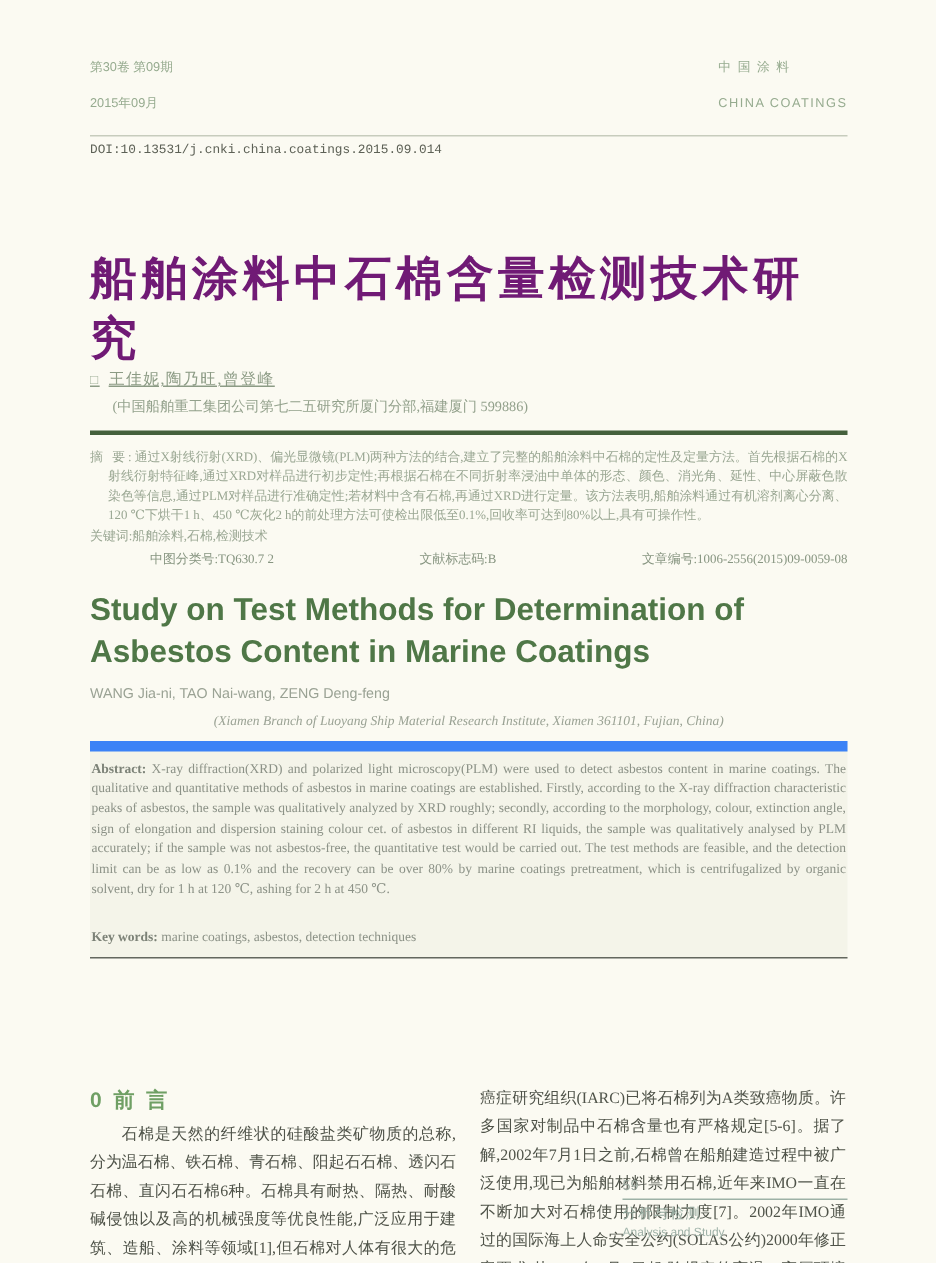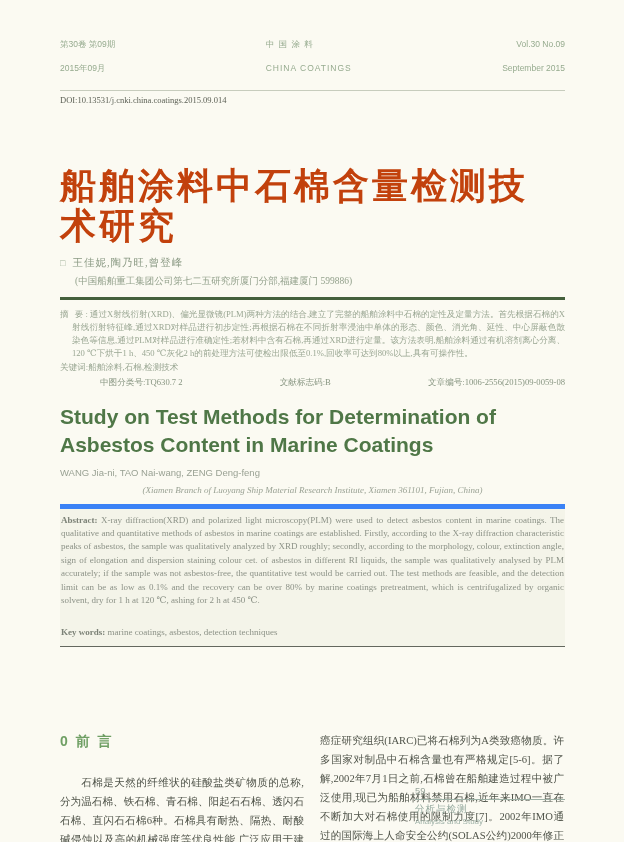--- a/index.html
+++ b/index.html
@@ -14,58 +14,58 @@
 
   
   .jheader{display:flex;justify-content:space-between;align-items:flex-end;
     font-family:"Liberation Sans","DejaVu Sans",sans-serif;
     font-size:8.5px;line-height:12px;color:#96ab8f;
     border-bottom:1px solid #c7ccbd;padding-bottom:4px;}
   .jheader .cell{white-space:pre-line;}
   .jheader .cell.c{text-align:left;letter-spacing:1px;}
   .jheader .cell.r{text-align:right;}
   .doi{font-size:8.5px;line-height:12px;color:#5d6156;margin-top:3px;
-    font-family:Liberation Serif, serif;}
+    font-family:Liberation Mono, monospace;}
 
   
-  .title-cn{margin-top:60px;font-size:36px;line-height:40px;font-weight:bold;
-    color:#c2410c;letter-spacing:3px;
+  .title-cn{margin-top:60px;font-size:31px;line-height:40px;font-weight:bold;
+    color:#701a75;letter-spacing:3px;
     font-family:"Liberation Sans","DejaVu Sans",sans-serif;}
-  .authors-cn{margin-top:10px;font-size:10.5px;color:#8c9b85;letter-spacing:1px;}
+  .authors-cn{font-size:10.5px;color:#8c9b85;letter-spacing:1px;text-decoration:underline;}
   .authors-cn .marker{color:#a3b29c;margin-right:6px;font-size:9px;}
   .affiliation-cn{margin-top:5px;padding-left:15px;font-size:9.5px;color:#93a18c;}
 
   .rule-thick{margin-top:9px;height:2.5px;background:#44603c;}
 
   
   .abstract-cn{margin-top:8px;font-size:8.6px;line-height:13px;color:#9aa793;
     text-align:justify;padding-left:12px;text-indent:-12px;}
   .abstract-cn .lbl{letter-spacing:2px;}
   .keywords-cn{font-size:8.6px;line-height:13px;color:#9aa793;margin-top:1px;}
   .meta-row{display:flex;justify-content:space-between;font-size:8.6px;line-height:13px;
     color:#879581;margin-top:2px;margin-left:40px;}
 
   
   .title-en{margin-top:14px;font-size:21px;line-height:28px;font-weight:bold;
     color:#4f7747;font-family:"Liberation Sans","DejaVu Sans",sans-serif;}
   .authors-en{margin-top:8px;font-size:9.5px;color:#9aa294;
     font-family:"Liberation Sans","DejaVu Sans",sans-serif;}
   .affiliation-en{margin-top:7px;font-size:9px;font-style:italic;color:#9aa294;text-align:center;}
 
-  .abstract-en-wrap{margin-top:9px;border-top:5px solid #3b82f6;border-bottom:1px solid #63675e;
+  .abstract-en-wrap{margin-top:9px;border-top:7px solid #3b82f6;border-bottom:1px solid #63675e;
     background:#f4f4e9;padding:5px 1px 6px 1px;}
   .abstract-en{font-size:9px;line-height:13.4px;color:#8c9287;text-align:justify;}
   .abstract-en .lbl,.keywords-en .lbl{font-weight:bold;color:#7c8277;}
   .keywords-en{font-size:9px;line-height:13.4px;color:#8c9287;margin-top:19px;}
 
   
   .columns{margin-top:84px;display:flex;gap:16px;}
   .col{width:244px;font-size:10.6px;line-height:19px;text-align:justify;color:#4f5349;}
   .section-heading{font-size:14px;line-height:20px;font-weight:bold;color:#6f9f64;
-    letter-spacing:2px;margin-bottom:22px;
+    letter-spacing:2px;margin-bottom:4px;
     font-family:"Liberation Sans","DejaVu Sans",sans-serif;}
   .col p{margin:0;}
   .col .indent{text-indent:2em;}
 
   
   .footer{position:absolute;right:59px;bottom:16px;width:150px;text-align:left;
     font-family:"Liberation Sans","DejaVu Sans",sans-serif;}
   .footer .pnum{font-size:9.5px;color:#9aa79d;padding-right:2px;}
   .footer .frule{height:1px;background:#9db1a6;margin:3px 0 3px 0;}
   .footer .fcn{font-size:9.5px;color:#93a89d;letter-spacing:1px;}
@@ -77,24 +77,20 @@
 <div class="page">
 
   <div class="jheader">
     <div class="cell l">
       <div>第30卷 第09期</div>
       <div>2015年09月</div>
     </div>
     <div class="cell c">
       <div>中 国 涂 料</div>
       <div>CHINA COATINGS</div>
-    </div>
-    <div class="cell r">
-      <div>Vol.30 No.09</div>
-      <div>September 2015</div>
     </div>
   </div>
   <div class="doi">DOI:10.13531/j.cnki.china.coatings.2015.09.014</div>
 
   <div class="title-cn">船舶涂料中石棉含量检测技术研究</div>
   <div class="authors-cn">
     <span class="marker">□</span><span>王佳妮,陶乃旺,曾登峰</span>
   </div>
   <div class="affiliation-cn">(中国船舶重工集团公司第七二五研究所厦门分部,福建厦门  599886)</div>
 

